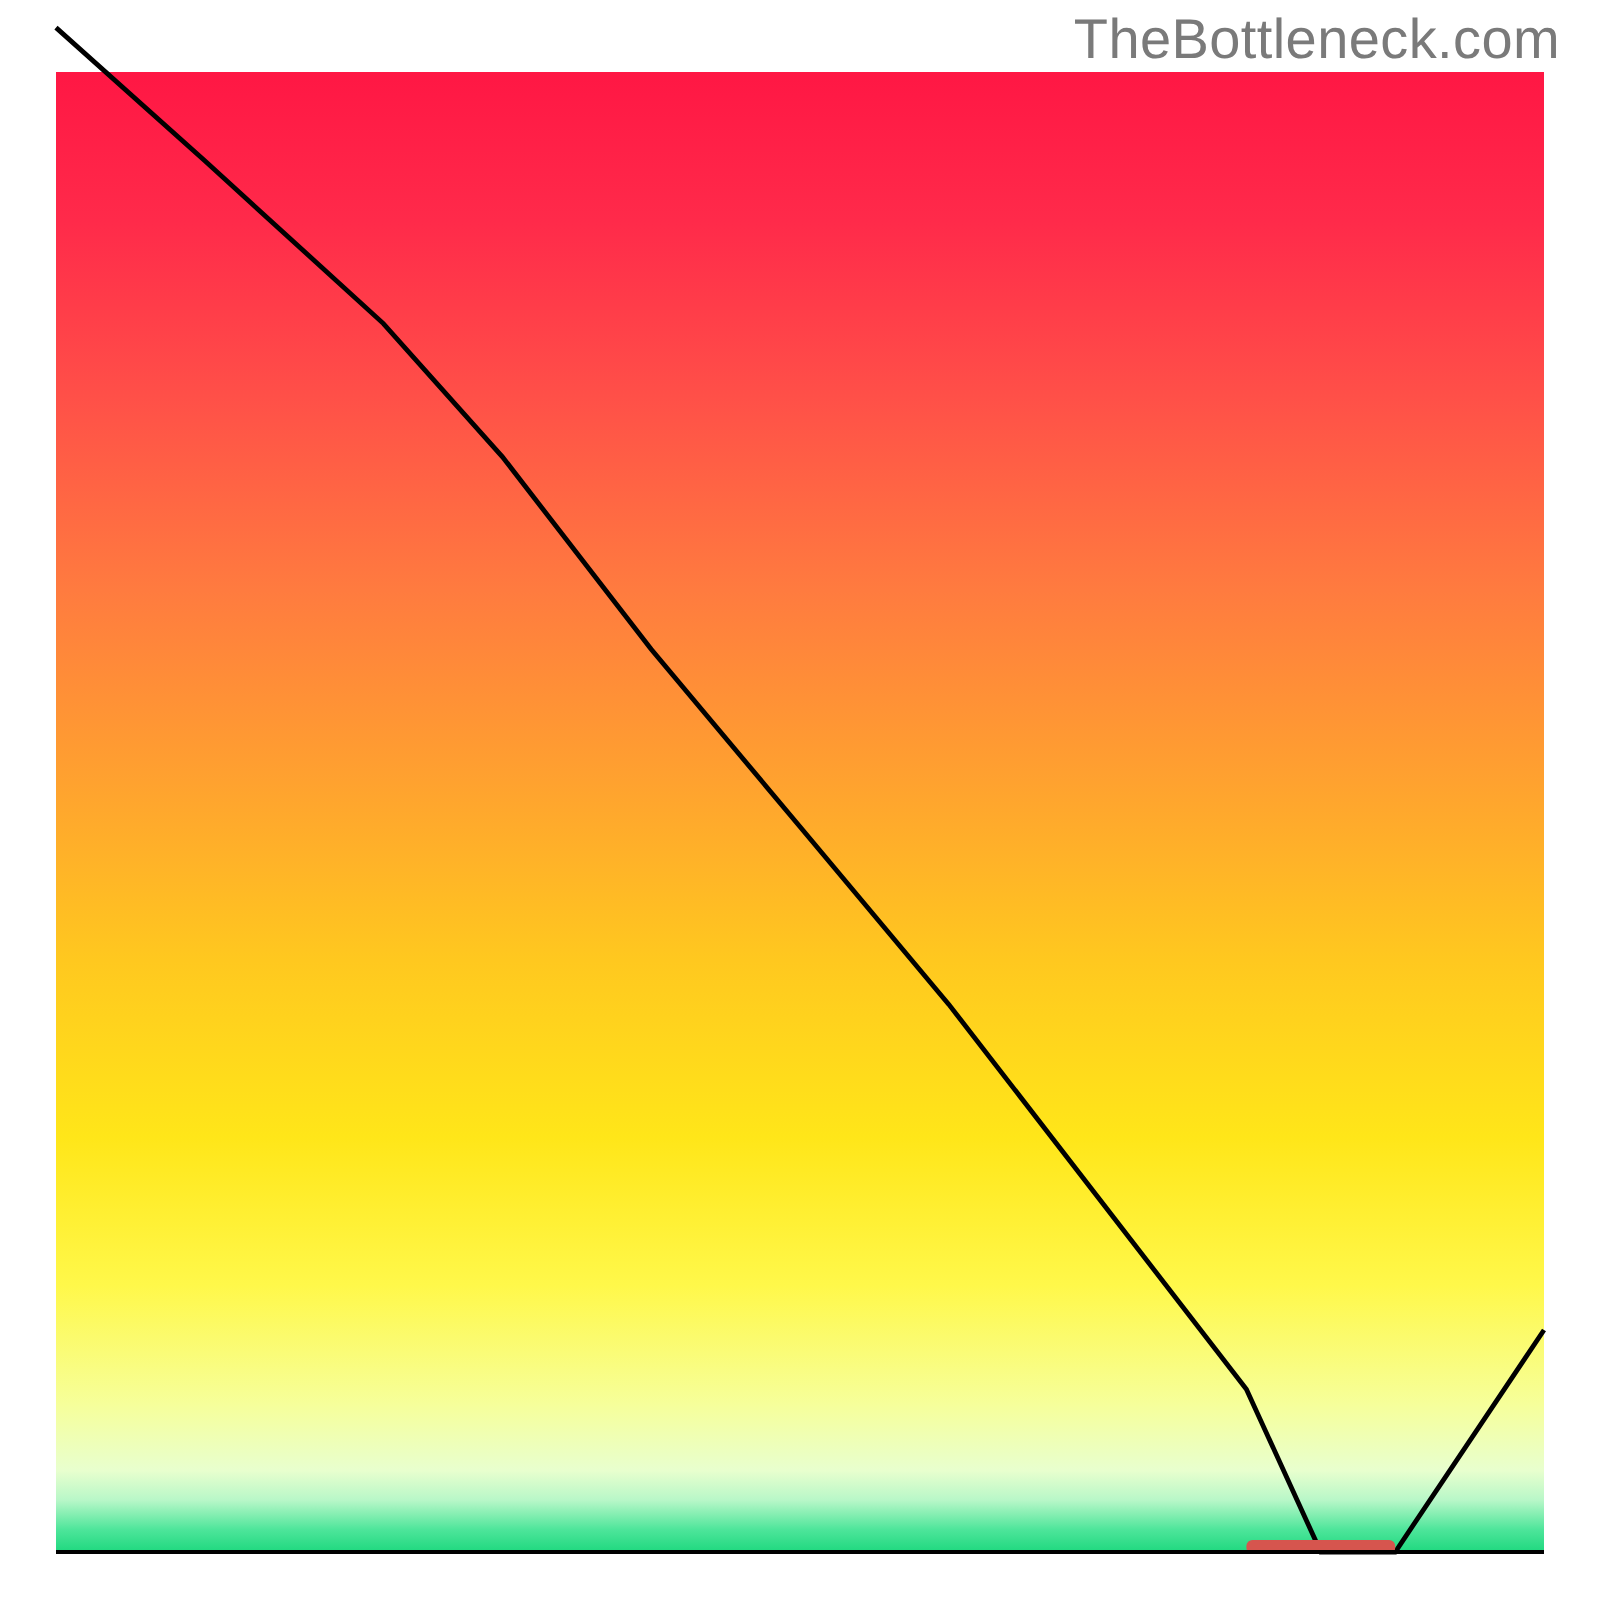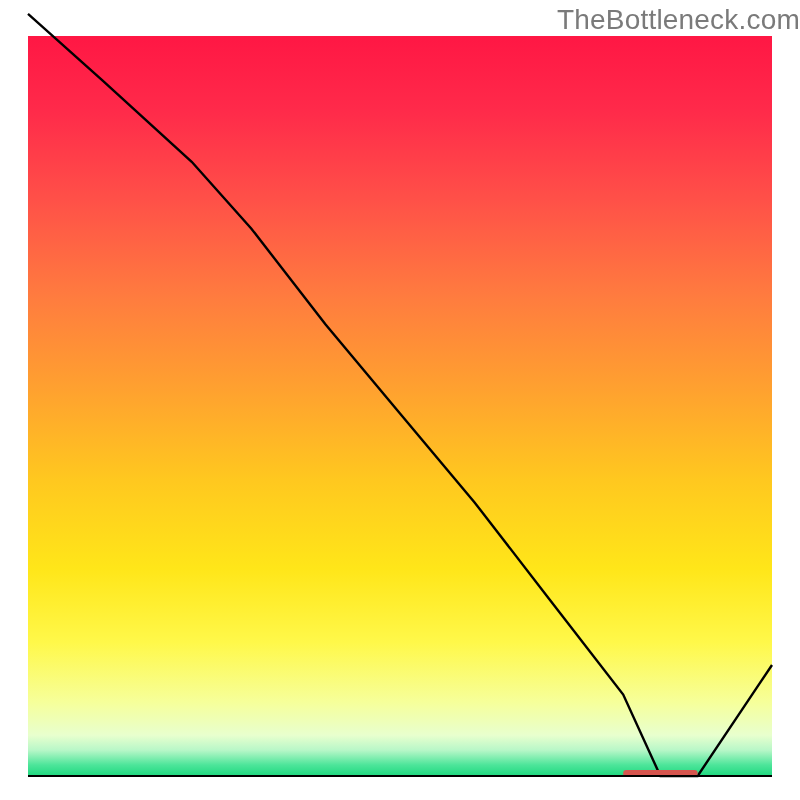--- a/index.html
+++ b/index.html
@@ -12,21 +12,21 @@
     font-family: Arial, Helvetica, sans-serif;
   }
   .frame {
     position: relative;
     width: 800px;
     height: 800px;
   }
   .watermark {
     position: absolute;
     top: 4px;
-    right: 0;
+    right: 20px;
     font-size: 28px;
     font-weight: 400;
     color: #7a7a7a;
     letter-spacing: 0.2px;
   }
   svg.chart {
     position: absolute;
     top: 0;
     left: 0;
   }

